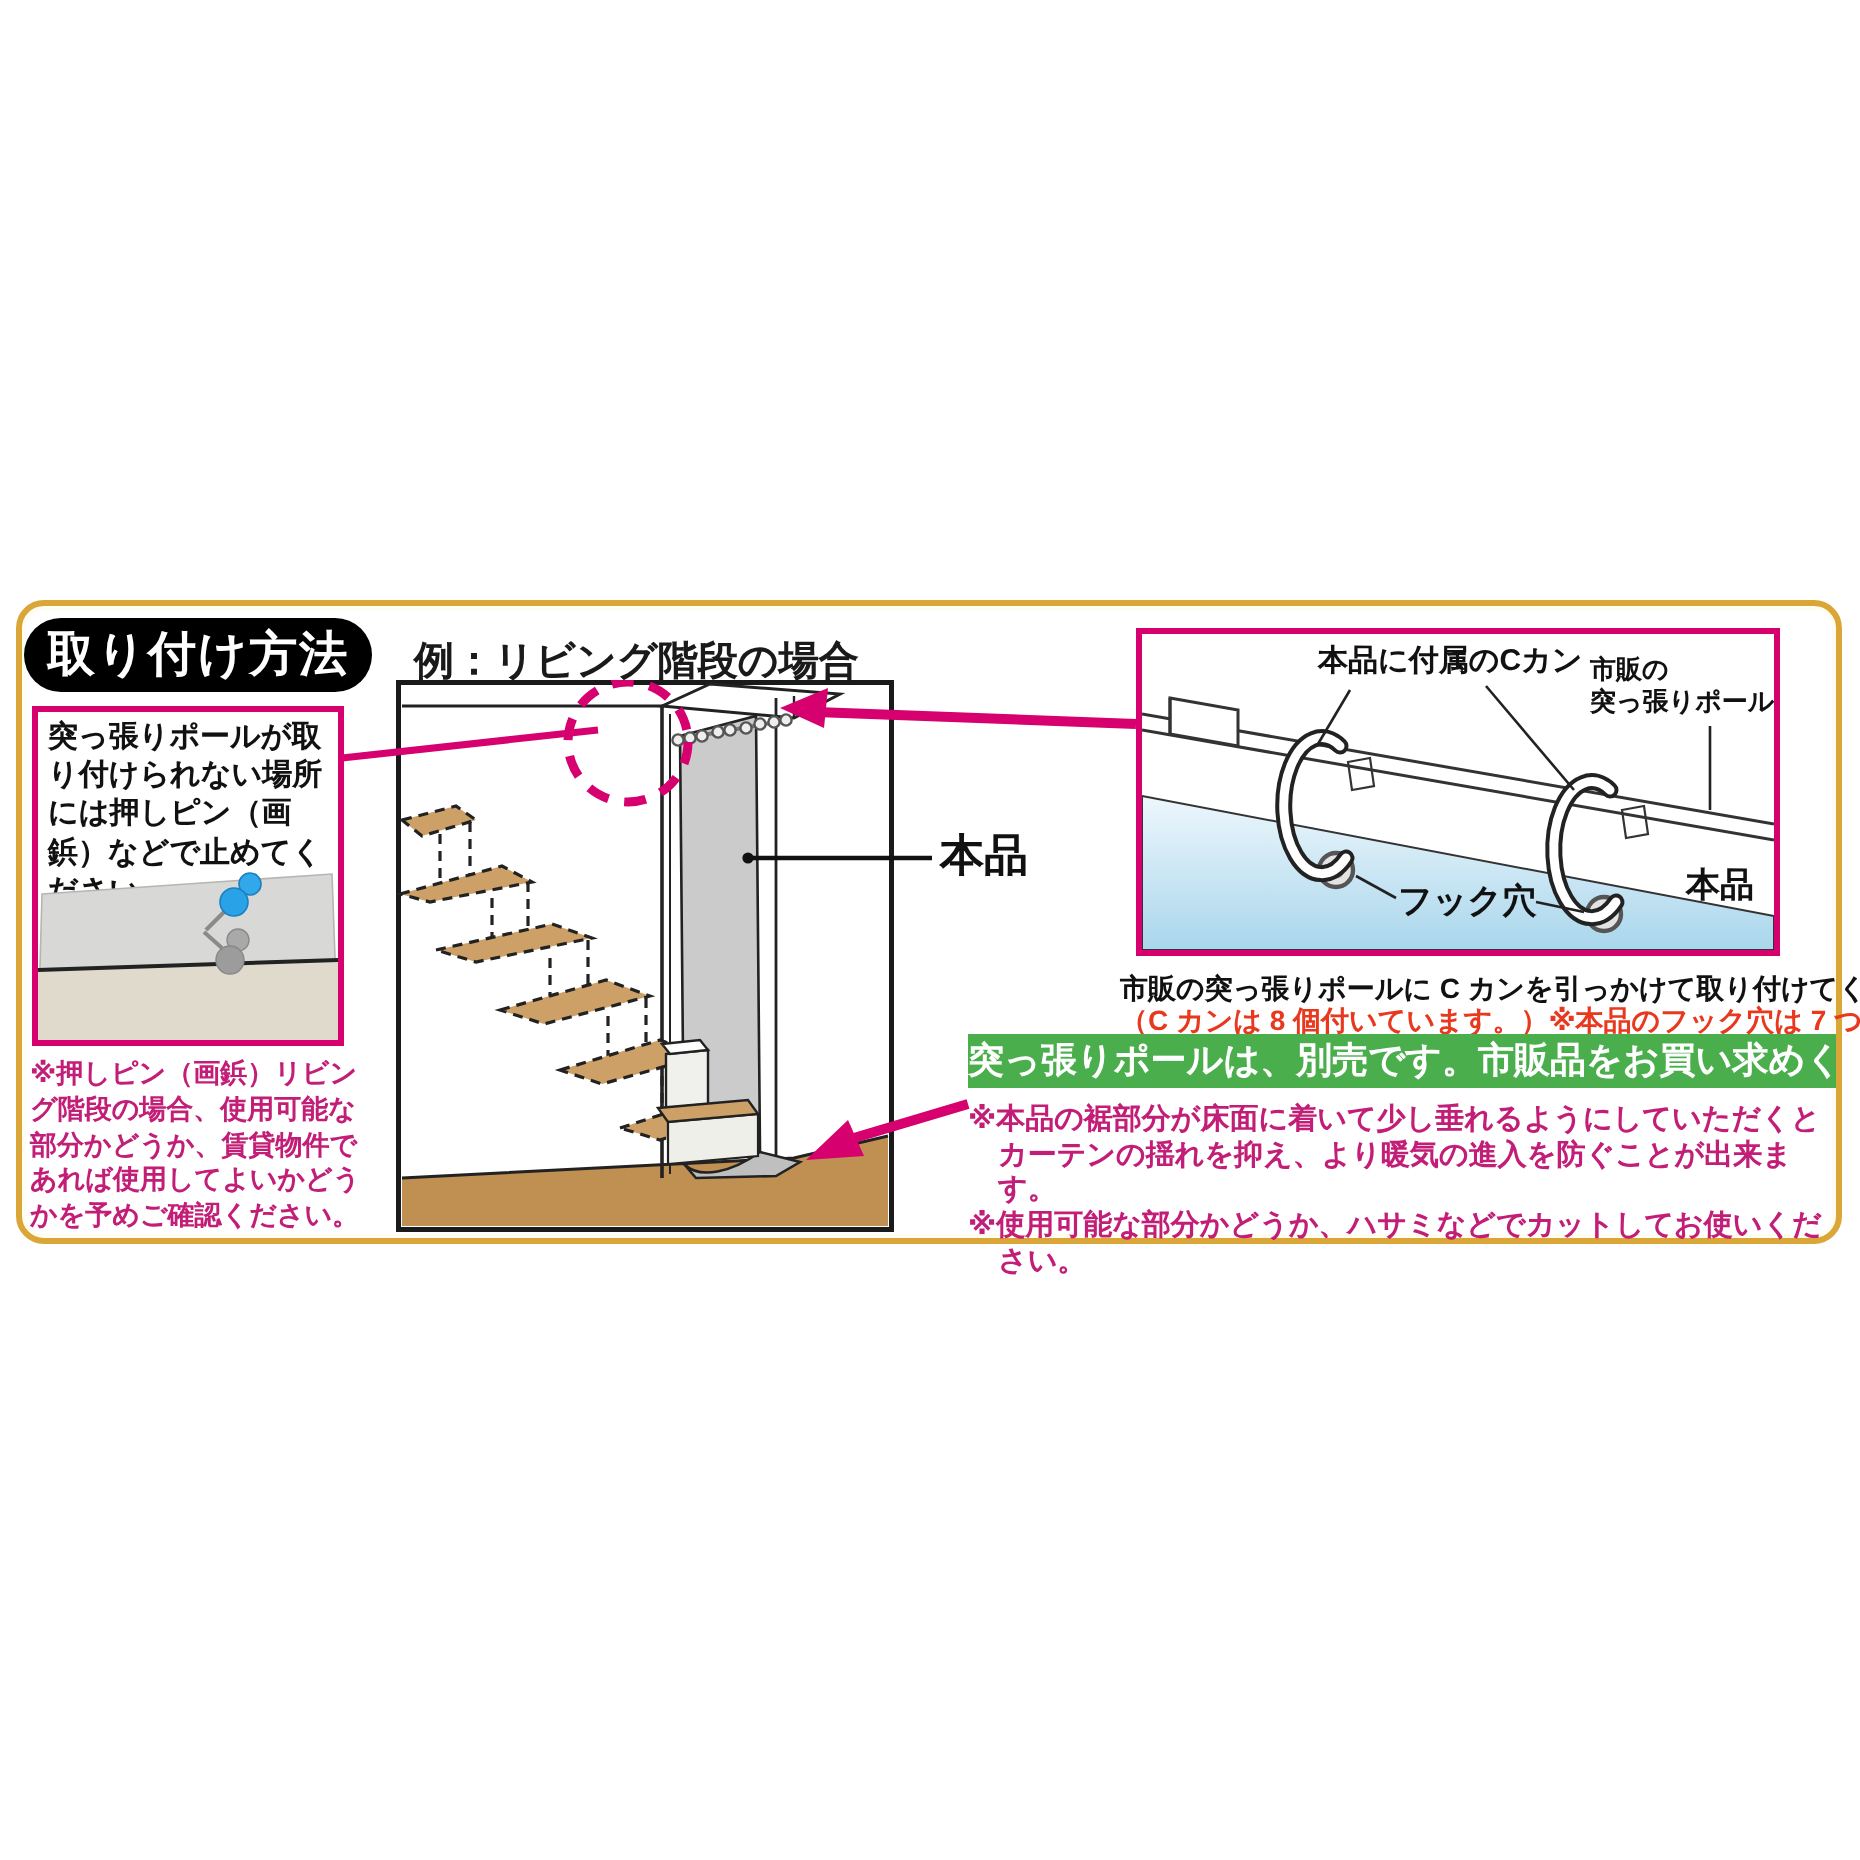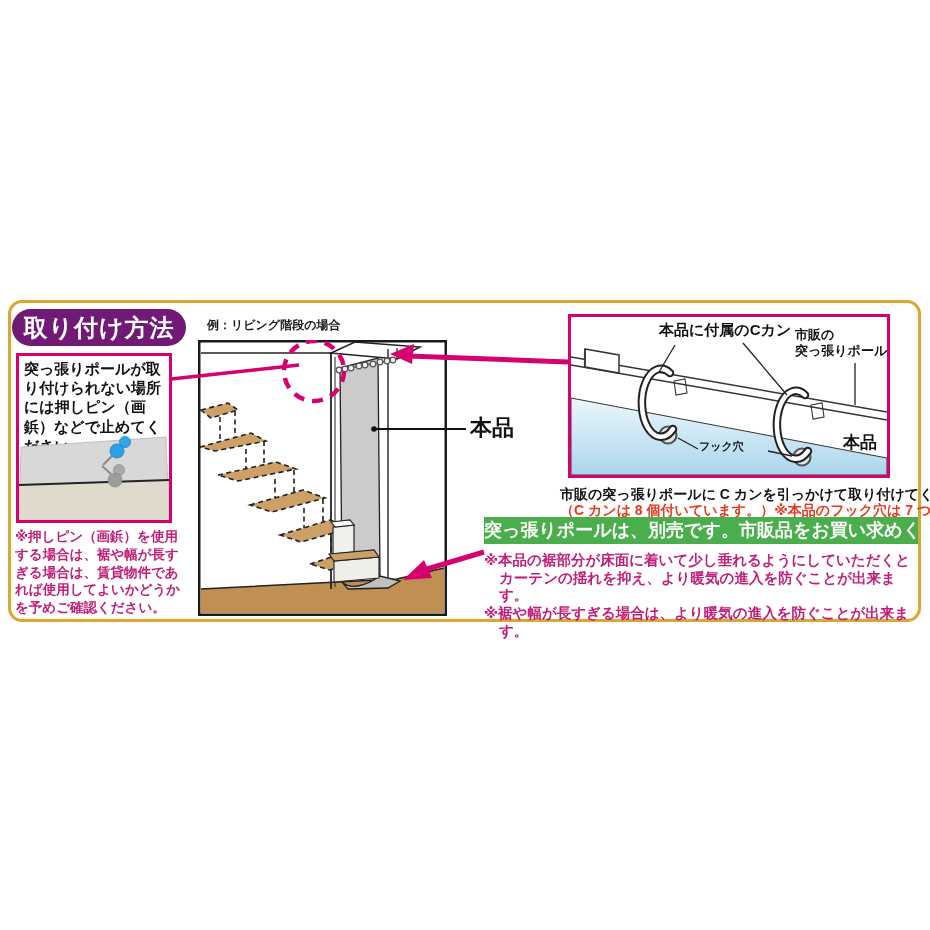--- a/index.html
+++ b/index.html
@@ -2,43 +2,43 @@
 <html><head>
 <meta charset="utf-8">
 <style>
   html,body{margin:0;padding:0;background:#fff;}
   #page{position:relative;width:930px;height:930px;background:#ffffff;overflow:hidden;
         font-family:"Liberation Sans","DejaVu Sans",sans-serif;}
   
   .main-frame{position:absolute;left:8px;top:300px;width:913px;height:322px;box-sizing:border-box;
 ted     background:#FCF5D9;border:3px solid #D9A637;border-radius:14px;
       box-shadow:inset 0 0 0 2px #FFFDF0;}
-  .title-pill{position:absolute;left:12px;top:309px;width:174px;height:37px;background:#701a75;
+  .title-pill{position:absolute;left:12px;top:309px;width:174px;height:37px;background:#000000;
       border-radius:19px;color:#fff;font-weight:bold;font-size:24px;line-height:37px;text-align:center;
       letter-spacing:1px;z-index:3;}
-  .example-caption{position:absolute;left:207px;top:317px;font-size:12px;font-weight:600;color:#1a1a1a;z-index:3;}
+  .example-caption{position:absolute;left:207px;top:317px;font-size:20px;font-weight:600;color:#1a1a1a;z-index:3;}
   
   .pin-box{position:absolute;left:16px;top:353px;width:156px;height:170px;box-sizing:border-box;
       background:#fff;border:3px solid #D6006F;z-index:2;}
   .pin-box-text{position:absolute;left:5px;top:3px;width:142px;font-size:15px;font-weight:bold;
       color:#111;line-height:1.28;}
   .pin-illu{position:absolute;left:0px;bottom:0px;z-index:1;}
   .pin-warning{position:absolute;left:15px;top:528px;width:170px;font-size:13.5px;font-weight:bold;
       color:#C21E78;line-height:1.32;z-index:2;}
   
   .stairs-svg{position:absolute;left:198px;top:340px;z-index:2;}
   .product-label{position:absolute;left:470px;top:413px;font-size:22px;font-weight:bold;color:#111;z-index:4;}
   
   .detail-box{position:absolute;left:568px;top:314px;width:322px;height:164px;box-sizing:border-box;
       background:#fff;border:3px solid #D6006F;z-index:2;overflow:hidden;}
   .detail-box svg{position:absolute;left:0;top:0;}
   .lbl{position:absolute;font-weight:bold;color:#111;z-index:3;white-space:nowrap;}
   .lbl-cring{left:88px;top:4px;font-size:15px;}
   .lbl-pole{left:224px;top:10px;font-size:13px;line-height:1.25;}
-  .lbl-hook{left:128px;top:122px;font-size:11px;}
+  .lbl-hook{left:128px;top:122px;font-size:17px;}
   .lbl-product{left:272px;top:114px;font-size:17px;}
   .caption1{position:absolute;left:560px;top:486px;width:352px;text-align:center;font-size:14px;
       font-weight:600;color:#111;z-index:3;white-space:nowrap;}
   .caption2{position:absolute;left:560px;top:502px;width:352px;text-align:center;font-size:14px;
       font-weight:bold;color:#E8391F;z-index:3;white-space:nowrap;}
   .banner{position:absolute;left:484px;top:517px;width:434px;height:27px;background:#4BAE4C;
       color:#fff;font-weight:bold;font-size:18px;line-height:27px;text-align:center;z-index:3;white-space:nowrap;}
   .hem-notes{position:absolute;left:484px;top:552px;width:437px;font-size:14.5px;font-weight:bold;
       color:#C21E78;line-height:1.22;z-index:3;}
   .hem-notes p{margin:0;padding-left:15px;}
@@ -68,21 +68,21 @@
         <circle cx="96" cy="46" r="7" fill="#9C9C9C" stroke="#888" stroke-width="0.7"></circle>
       </g>
       <g>
         <line x1="93" y1="22" x2="84" y2="31" stroke="#8a8a8a" stroke-width="2"></line>
         <circle cx="106" cy="8" r="5.5" fill="#31A8E9" stroke="#1C7FC0" stroke-width="0.8"></circle>
         <circle cx="98" cy="17" r="7" fill="#2AA2E8" stroke="#1C7FC0" stroke-width="0.8"></circle>
       </g>
     </svg>
   </div>
 
-  <div class="pin-warning">※押しピン（画鋲）を使用する場合は、裾や幅が長すぎる場合は、賃貸物件であれば使用してよいかどうかを予めご確認ください。</div>
+  <div class="pin-warning">※押しピン（画鋲）リビング階段の場合、使用可能な部分かどうか、賃貸物件であれば使用してよいかどうかを予めご確認ください。</div>
 
   <svg class="stairs-svg" width="249" height="276" viewBox="0 0 249 276">
     <rect x="1.25" y="1.25" width="246.5" height="273.5" fill="#ffffff" stroke="#1a1a1a" stroke-width="2.5"></rect>
 
     <polygon points="3,249 199,239 246,228 246,273 3,273" fill="#C08F52"></polygon>
     <polyline points="3,249 199,239 246,228" fill="none" stroke="#222" stroke-width="1.5"></polyline>
 
     <line x1="3" y1="13" x2="134" y2="13" stroke="#222" stroke-width="1.6"></line>
     <polygon points="133,13 157,2 222,7 199,19" fill="#fff" stroke="#222" stroke-width="1.5"></polygon>
     <line x1="133" y1="13" x2="133" y2="249" stroke="#222" stroke-width="1.8"></line>
@@ -189,21 +189,21 @@
     <div class="lbl lbl-product">本品</div>
   </div>
 
   <div class="caption1">市販の突っ張りポールに C カンを引っかけて取り付けてください。</div>
   <div class="caption2">（C カンは 8 個付いています。）※本品のフック穴は 7 つです。</div>
 
   <div class="banner">突っ張りポールは、別売です。市販品をお買い求めください。</div>
 
   <div class="hem-notes">
     <p class="hang">※本品の裾部分が床面に着いて少し垂れるようにしていただくとカーテンの揺れを抑え、より暖気の進入を防ぐことが出来ます。</p>
-    <p class="hang">※裾や幅が長すぎる場合は、より暖気の進入を防ぐことが出来ます。</p>
+    <p class="hang">※使用可能な部分かどうか、ハサミなどでカットしてお使いください。</p>
   </div>
 
   <svg class="overlay-svg" width="930" height="930" viewBox="0 0 930 930">
 
     <g>
       <line x1="374" y1="429" x2="466" y2="429" stroke="#111" stroke-width="2.2"></line>
       <circle cx="374" cy="429" r="2.8" fill="#111"></circle>
     </g>
 
     <line x1="171" y1="379" x2="299" y2="365" stroke="#D6006F" stroke-width="3.5"></line>

